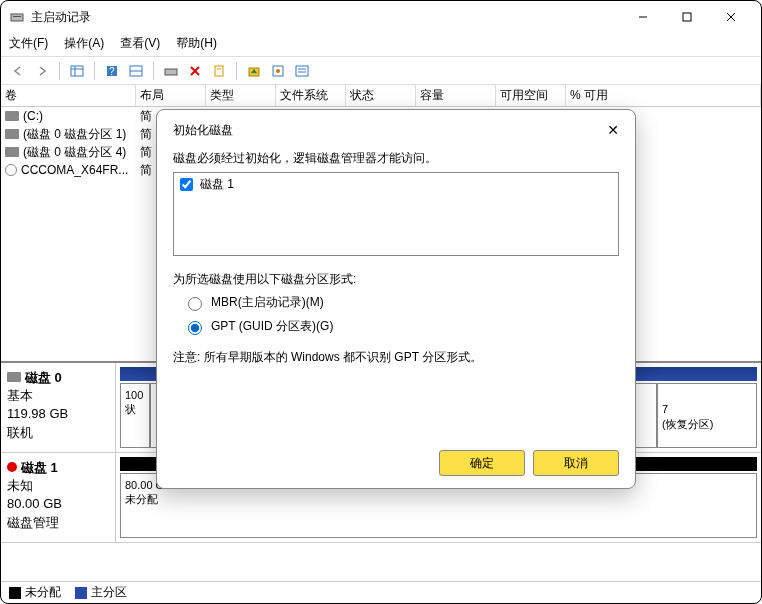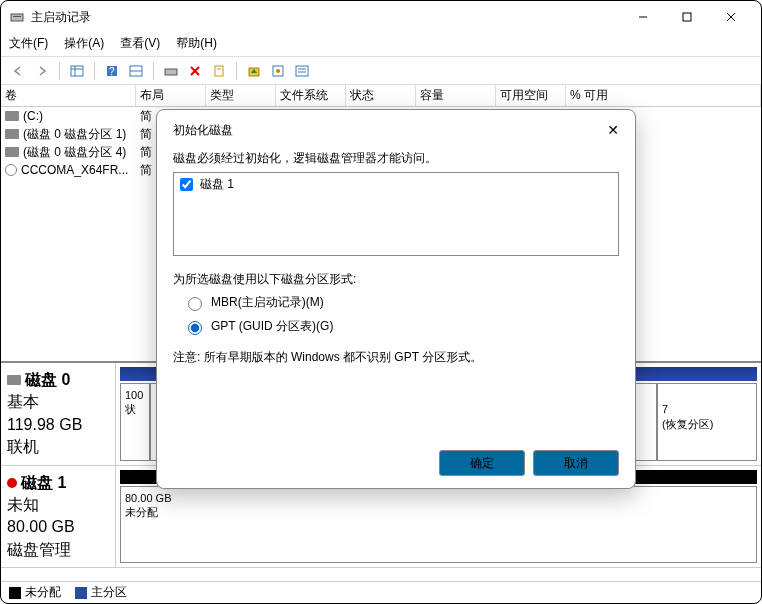--- a/index.html
+++ b/index.html
@@ -17,21 +17,21 @@
   .toolbar .sep { width: 1px; height: 18px; background: #ccc; margin: 0 4px; }
   .table-header { display: flex; height: 22px; background: #fff; border-bottom: 1px solid #ccc; }
   .table-header div { border-right: 1px solid #ddd; padding: 2px 4px; font-size: 12px; overflow: hidden; white-space: nowrap; }
   .table-body { height: 80px; overflow: hidden; }
   .table-row { display: flex; height: 18px; align-items: center; }
   .table-row div { padding: 0 4px; font-size: 12px; overflow: hidden; white-space: nowrap; display: flex; align-items: center; }
   .vol-icon { width: 14px; height: 10px; background: #888; margin-right: 4px; display: inline-block; border-radius: 1px; }
   .cd-icon { width: 12px; height: 12px; border: 1px solid #888; border-radius: 50%; margin-right: 4px; display: inline-block; }
   .disk-panel { border-top: 2px solid #888; flex: 1; display: flex; flex-direction: column; }
   .disk-row { display: flex; border-bottom: 1px solid #ccc; min-height: 90px; }
-  .disk-info { width: 115px; border-right: 1px solid #ccc; padding: 6px; font-size: 16px; line-height: 1.4; }
+  .disk-info { width: 115px; border-right: 1px solid #ccc; padding: 6px; font-size: 13px; line-height: 1.4; }
   .disk-info .status-icon { width: 10px; height: 10px; border-radius: 50%; display: inline-block; margin-right: 4px; }
   .disk-info .red { background: #d00; }
   .disk-layout { flex: 1; padding: 4px; display: flex; flex-direction: column; }
   .disk-bar { height: 14px; background: linear-gradient(#1a3a8a, #2a4aaa); }
   .disk-bar.black { background: #000; }
   .disk-parts { display: flex; flex: 1; margin-top: 2px; }
   .part { border: 1px solid #888; padding: 4px; font-size: 11px; line-height: 1.3; }
   .legend { height: 22px; border-top: 1px solid #ccc; display: flex; align-items: center; padding: 0 8px; gap: 14px; font-size: 12px; }
   .legend .sq { width: 12px; height: 12px; display: inline-block; margin-right: 4px; vertical-align: middle; }
   .legend .blk { background: #000; }
@@ -40,21 +40,21 @@
   .dialog { position: absolute; left: 155px; top: 108px; width: 480px; height: 380px; background: #fff; border: 1px solid #888; border-radius: 8px; box-shadow: 0 8px 24px rgba(0,0,0,0.25); display: flex; flex-direction: column; padding: 12px 16px; }
   .dialog-title { font-size: 12px; display: flex; justify-content: space-between; align-items: flex-start; margin-bottom: 10px; }
   .dialog-close { font-size: 14px; cursor: pointer; }
   .dialog-body { flex: 1; font-size: 12px; line-height: 1.6; }
   .dialog-body .listbox { border: 1px solid #888; height: 84px; padding: 2px; margin-top: 4px; margin-bottom: 14px; overflow: auto; font-size: 12px; }
   .dialog-body .listbox label { display: flex; align-items: center; gap: 4px; }
   .radio-group { margin: 4px 0 12px 10px; }
   .radio-group label { display: flex; align-items: center; gap: 6px; margin: 4px 0; }
   .radio-group input[type=radio] { accent-color: #0067c0; width: 14px; height: 14px; }
   .dialog-buttons { display: flex; justify-content: flex-end; gap: 8px; }
-  .dialog-buttons button { width: 86px; height: 26px; border: 1px solid #888; border-radius: 3px; background: #0369a1; font-size: 12px; }
+  .dialog-buttons button { width: 86px; height: 26px; border: 1px solid #888; border-radius: 3px; background: #fde047; font-size: 12px; }
 
   .c-vol { width: 135px; }
   .c-lay { width: 70px; }
   .c-typ { width: 70px; }
   .c-fs  { width: 70px; }
   .c-st  { width: 70px; }
   .c-cap { width: 80px; }
   .c-free{ width: 70px; }
   .c-pct { flex: 1; }
 </style>

